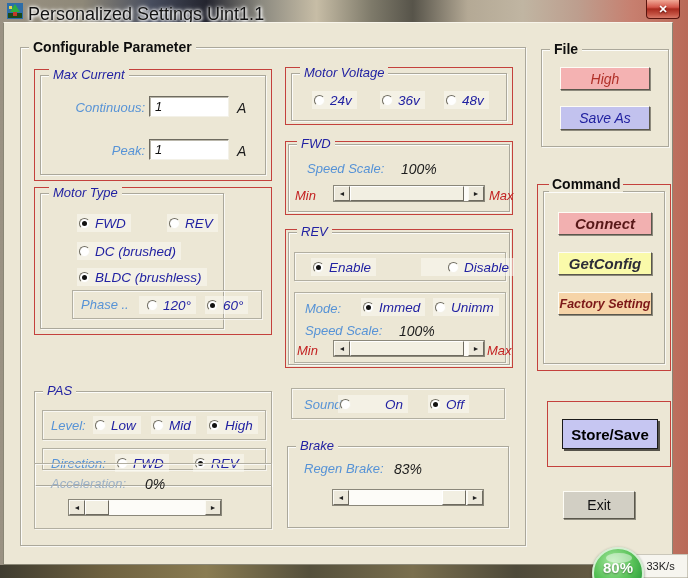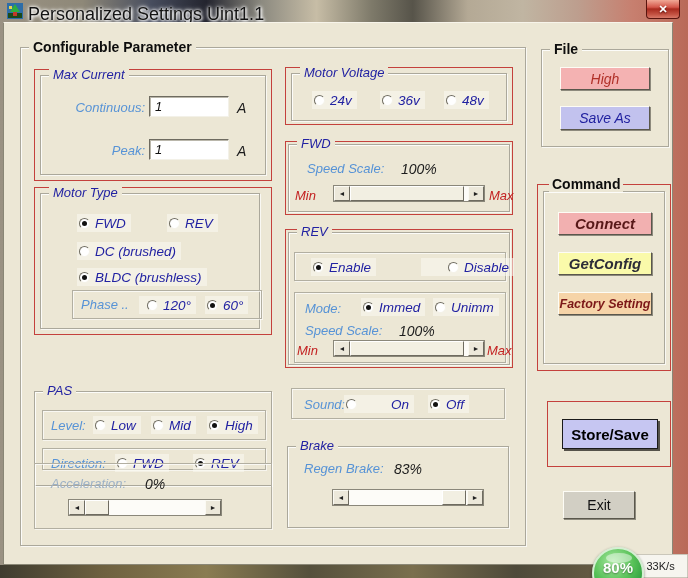--- a/index.html
+++ b/index.html
@@ -118,21 +118,21 @@
       <span class="gtitle">Max Current</span>
       <span class="lbl it blue" style="left:8px;top:24px;width:96px;text-align:right;">Continuous:</span>
       <input class="tinput" style="left: 108px; top: 20px; width: 80px; height: 21px;" value="1">
       <span class="lbl it dark" style="left:196px;top:24px;font-size:14px;">A</span>
       <span class="lbl it blue" style="left:8px;top:67px;width:96px;text-align:right;">Peak:</span>
       <input class="tinput" style="left: 108px; top: 63px; width: 80px; height: 21px;" value="1">
       <span class="lbl it dark" style="left:196px;top:67px;font-size:14px;">A</span>
     </div>
 
     <div class="redbox" style="left:30px;top:164px;width:238px;height:148px;"></div>
-    <div class="gbox" style="left:36px;top:170px;width:220px;height:136px;">
+    <div class="gbox" style="left:36px;top:170px;width:184px;height:136px;">
       <span class="gtitle">Motor Type</span>
       <div class="ritem" style="left:36px;top:20px;">
         <span class="radio checked"></span>
         <span class="rlabel">FWD</span>
       </div>
       <div class="ritem" style="left:126px;top:20px;">
         <span class="radio"></span>
         <span class="rlabel">REV</span>
       </div>
       <div class="ritem" style="left:36px;top:48px;">
@@ -263,21 +263,21 @@
             <div class="sb-thumb" style="left:0;width:114px;"></div>
           </div>
           <div class="sb-btn">►</div>
         </div>
         <span class="lbl it red" style="left:192px;top:50px;">Max</span>
       </div>
     </div>
 
     <div class="ibox" style="left:287px;top:365px;width:214px;height:31px;">
       <span class="lbl it blue" style="left:12px;top:8px;">Sound:</span>
-      <div class="ritem" style="left:52px;top:6px;gap:34px;">
+      <div class="ritem" style="left:46px;top:6px;gap:34px;">
         <span class="radio"></span>
         <span class="rlabel">On</span>
       </div>
       <div class="ritem" style="left:136px;top:6px;">
         <span class="radio checked"></span>
         <span class="rlabel">Off</span>
       </div>
     </div>
 
     <div class="gbox" style="left:283px;top:423px;width:222px;height:82px;">

